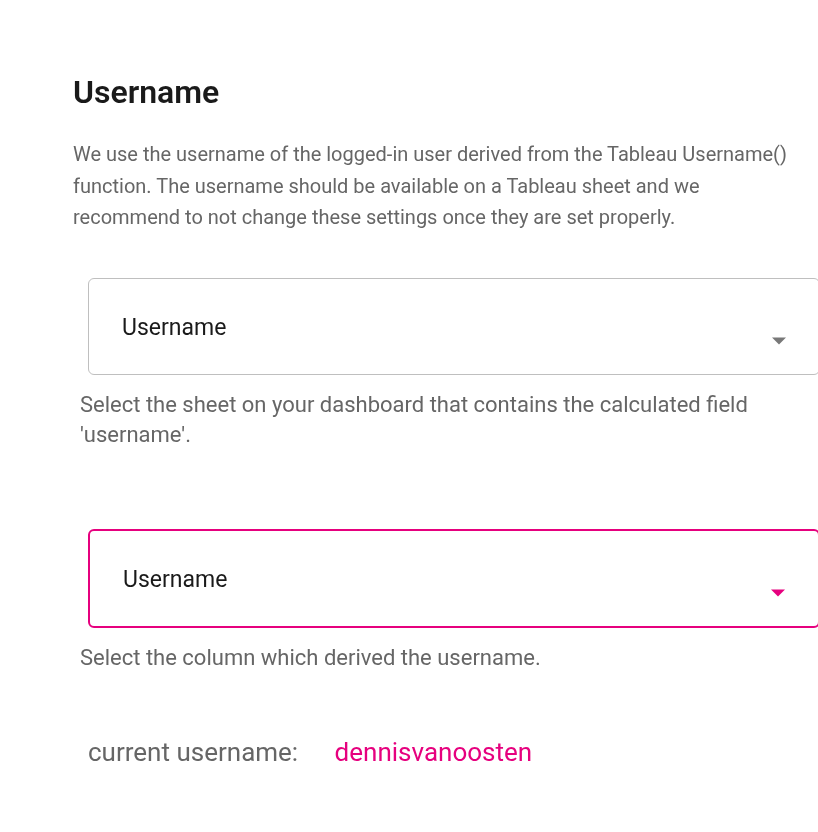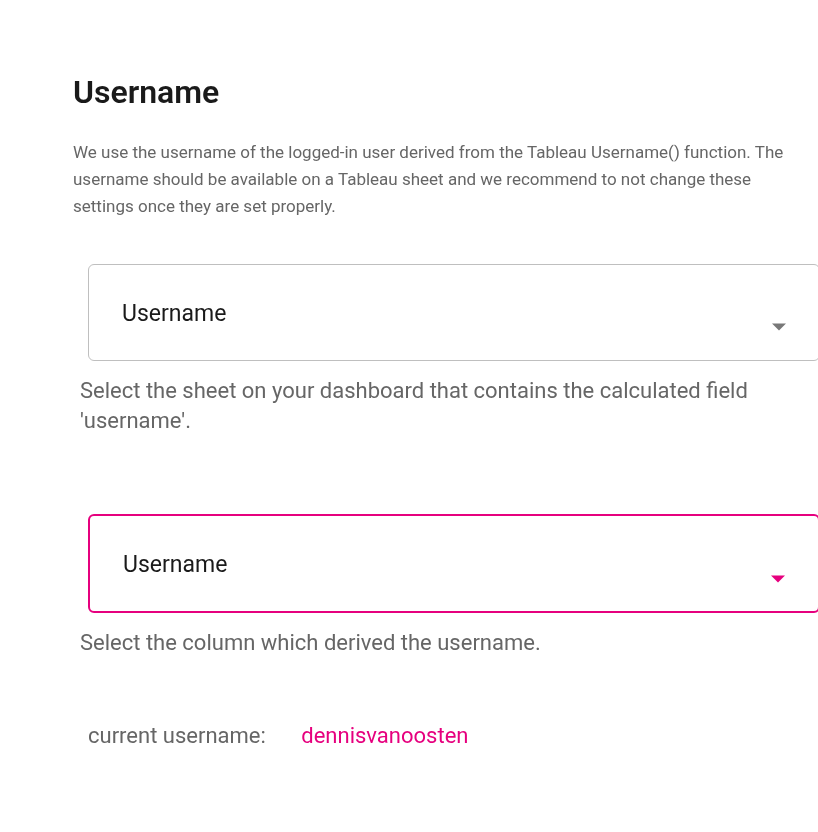--- a/index.html
+++ b/index.html
@@ -14,21 +14,21 @@
       width: 818px;
       color: #333;
     }
     .page-title {
       font-size: 32px;
       font-weight: 600;
       color: #1a1a1a;
       margin-bottom: 28px;
     }
     .description {
-      font-size: 17px;
+      font-size: 20px;
       line-height: 1.58;
       color: #666666;
       margin-bottom: 44px;
     }
     .field-wrapper {
       position: relative;
       margin-bottom: 10px;
     }
     .field-label {
       position: absolute;
@@ -82,21 +82,21 @@
       font-size: 22px;
       line-height: 1.38;
       color: #666666;
       margin: 10px 0 0 22px;
     }
     .group-spacer {
       height: 48px;
     }
     .current-user-line {
       margin-top: 64px;
-      font-size: 22px;
+      font-size: 26px;
       color: #666666;
     }
     .current-user-value {
       color: #e6007e;
     }
   </style>
 </head>
 <body>
 
 <h1 class="page-title">Username</h1>

